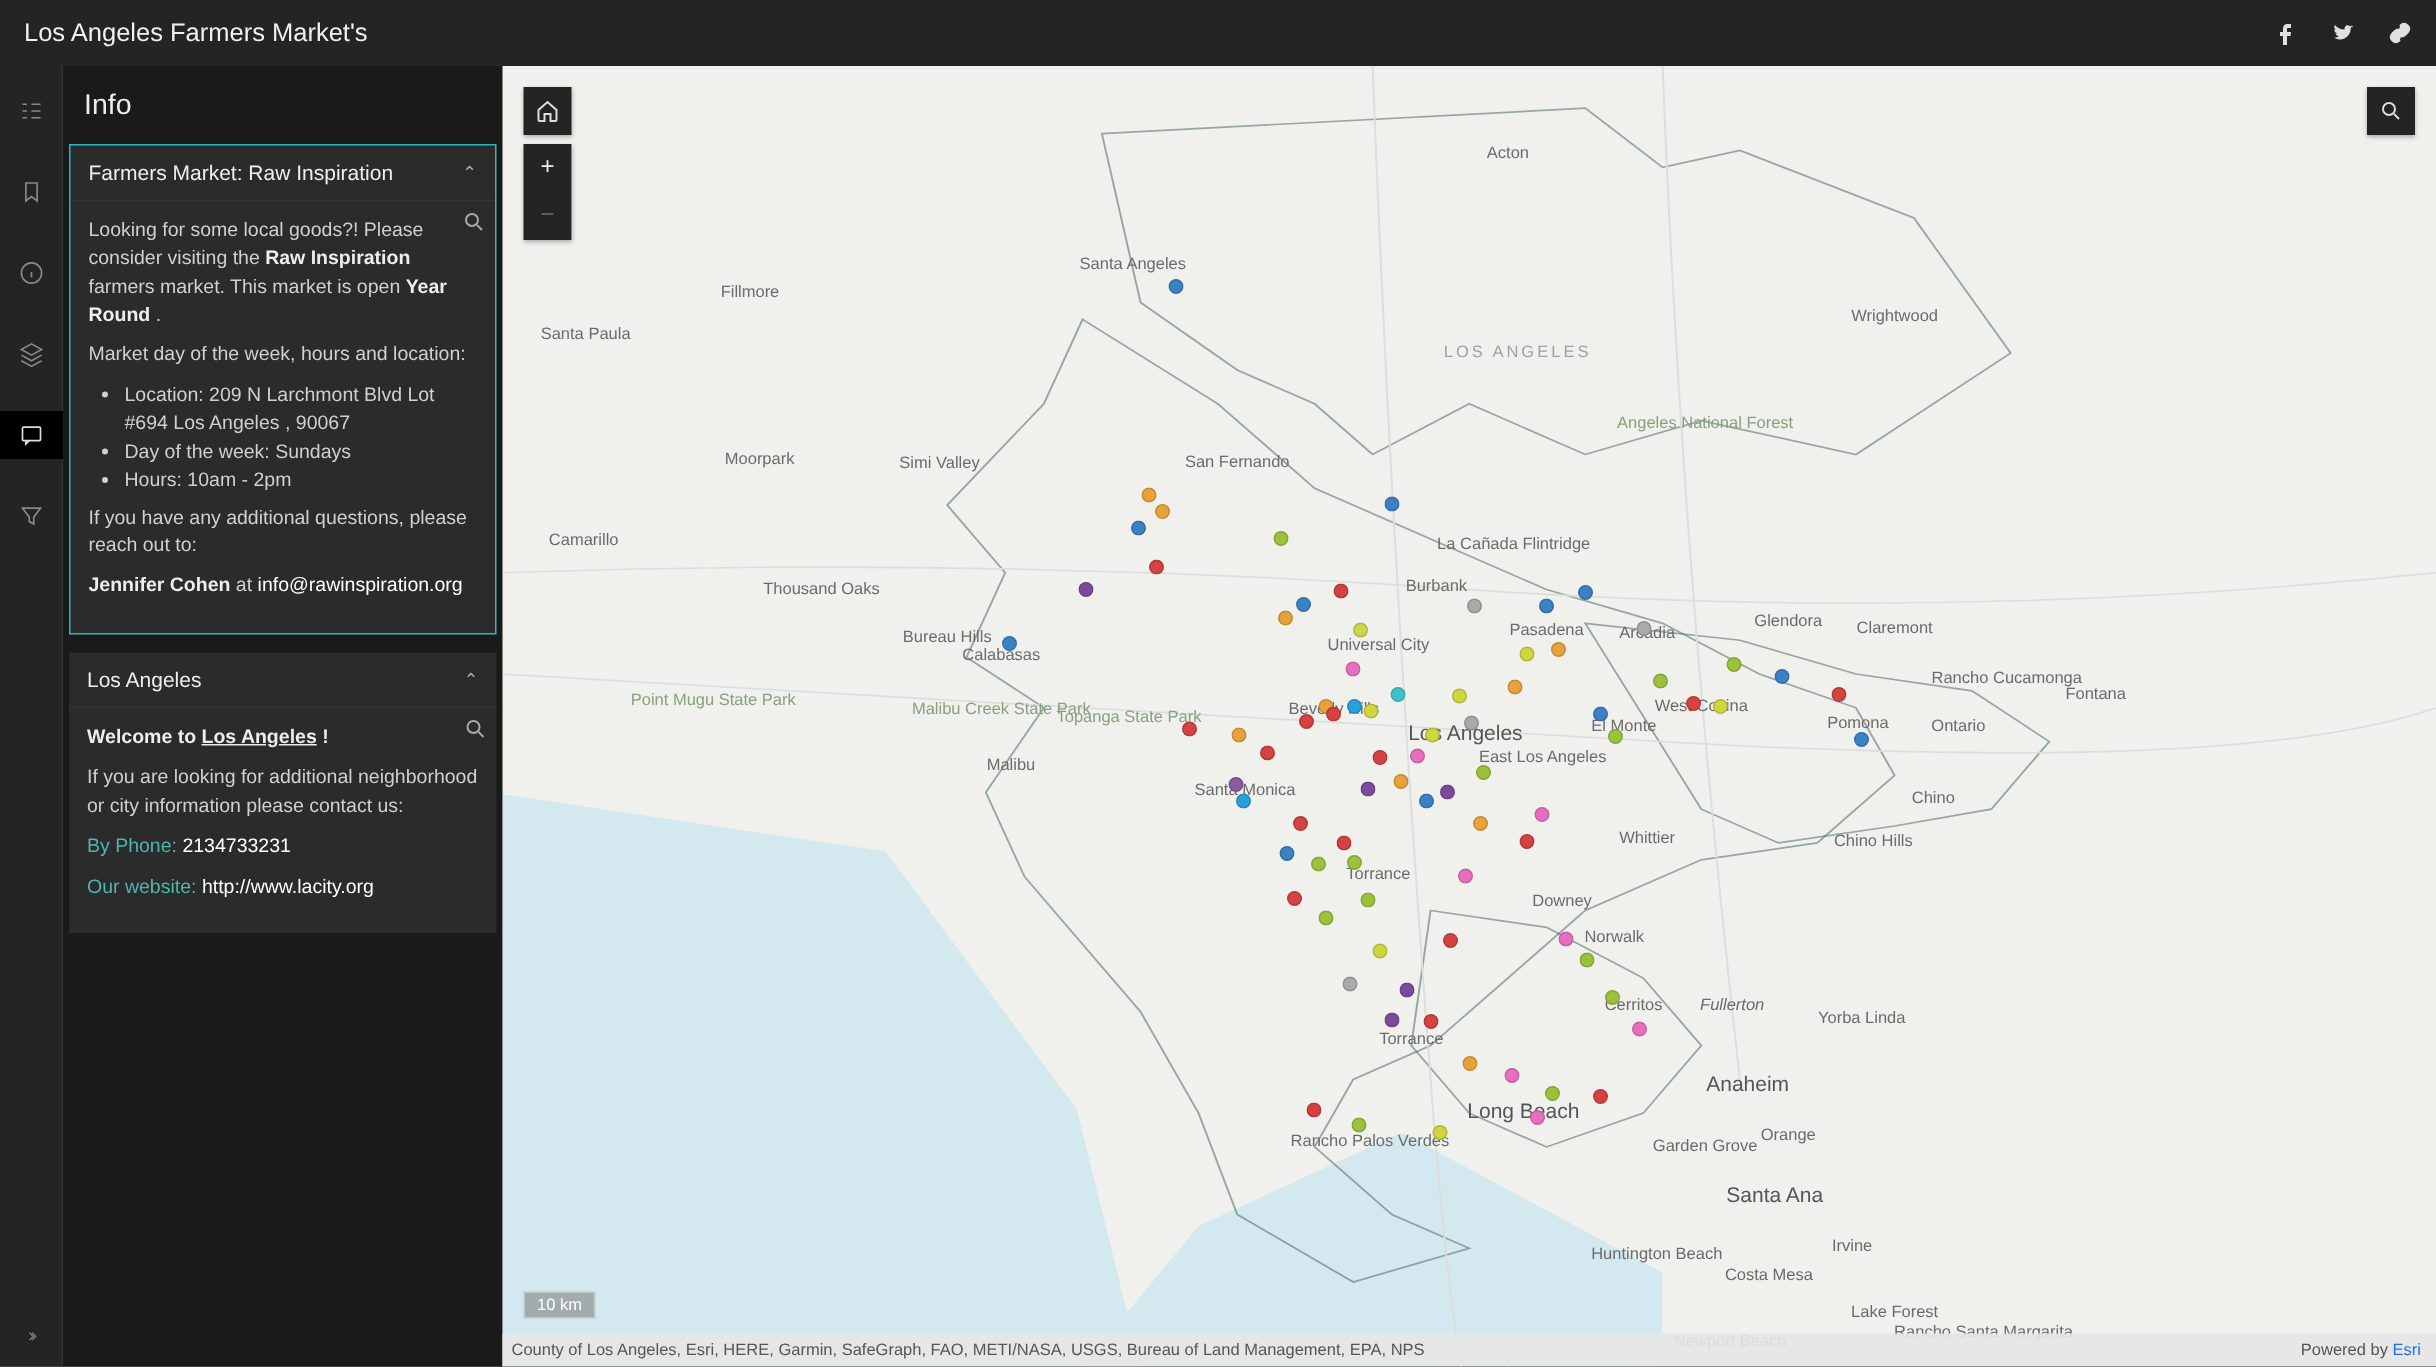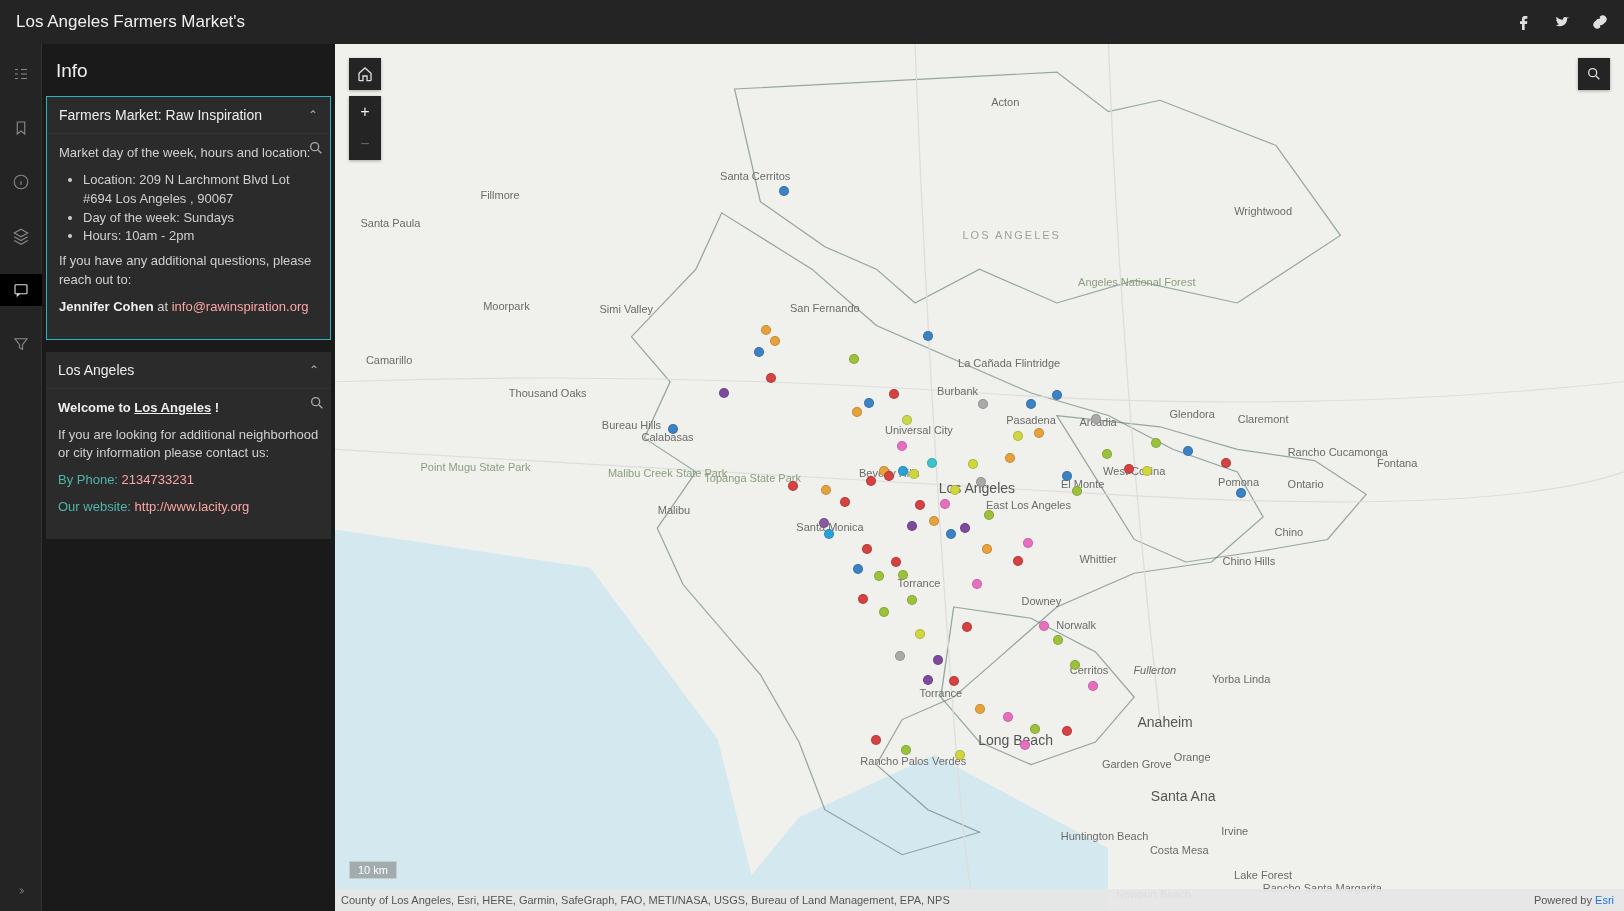--- a/index.html
+++ b/index.html
@@ -30,21 +30,21 @@
   .card-header { display: flex; align-items: center; justify-content: space-between; padding: 10px 12px; border-bottom: 1px solid #333; cursor: pointer;}
   .card-header span { font-size: 14px; color: #eee; }
   .card-header .chev { color:#aaa; font-size:12px;}
   .card-body { padding: 10px 12px 14px 12px; font-size: 13px; line-height: 1.45; color: #d0d0d0; position: relative; }
   .card-body .mag { position: absolute; top: 6px; right: 6px; cursor: pointer; }
   .card-body .mag svg { width: 16px; height:16px; stroke:#aaa; fill:none;}
   .card-body ul { margin: 6px 0 6px 24px; }
   .card-body p { margin-bottom: 8px; }
   .card-body .bold { font-weight: 600; color: #eee; }
   .card-body .link-green { color: #4db6ac; }
-  .card-body .link-blue { color: #fca5a5; }
+  .card-body .link-blue { color: #ffffff; }
   .underline { text-decoration: underline; }
 
   .map-area { flex: 1; position: relative; background: #f0f0ed; }
   .map-canvas { position: absolute; inset: 0; }
   .map-btn { position: absolute; background: #242424; color: #eee; display:flex; align-items:center; justify-content:center; cursor:pointer; box-shadow: 0 1px 3px rgba(0,0,0,.3); }
   .home-btn { top: 14px; left: 14px; width: 32px; height: 32px; }
   .zoom-group { position:absolute; top: 52px; left: 14px; width:32px; display:flex; flex-direction:column; box-shadow: 0 1px 3px rgba(0,0,0,.3);}
   .zoom-group .zbtn { width:32px; height:32px; background:#242424; color:#eee; display:flex; align-items:center; justify-content:center; cursor:pointer; font-size:16px;}
   .zoom-group .zbtn.disabled { color:#666; cursor:default;}
   .search-btn { top: 14px; right: 14px; width: 32px; height: 32px; }
@@ -136,20 +136,23 @@
       <div class="card selected">
         <div class="card-header">
           <span>Farmers Market: Raw Inspiration</span>
           <span class="chev">⌃</span>
         </div>
         <div class="card-body">
           <div class="mag"><svg viewBox="0 0 24 24" stroke-width="2">
                 <circle cx="10" cy="10" r="6"></circle>
                 <path d="M15 15l5 5"></path>
               </svg></div>
+          <p>
+            <span>Looking for some local goods?! Please consider visiting the </span><span class="bold">Raw Inspiration</span><span> farmers market. This market is open </span><span class="bold">Year Round</span><span> .</span>
+          </p>
           <p>Market day of the week, hours and location:</p>
           <ul>
             <li>Location: 209 N Larchmont Blvd Lot #694  Los Angeles , 90067</li>
             <li>Day of the week: Sundays</li>
             <li>Hours: 10am - 2pm</li>
           </ul>
           <p>If you have any additional questions, please reach out to:</p>
           <p>
             <span class="bold">Jennifer Cohen</span><span>  at </span><a href="#" class="link-blue">info@rawinspiration.org</a>
           </p>
@@ -193,21 +196,21 @@
           <path class="boundary" d="M480 500 L540 510 L590 540 L620 580 L590 620 L540 640 L500 620 L470 580 Z"></path>
 
           <path class="road" d="M0 360 Q300 380 600 400 T1000 380"></path>
           <path class="road" d="M0 300 Q250 290 500 310 T1000 300"></path>
           <path class="road" d="M450 0 Q460 300 480 600 T520 770"></path>
           <path class="road" d="M600 0 Q610 300 640 600"></path>
         </svg>
 
       <div class="mlabel big" style="left: 49.8%; top: 51.2%;">Los Angeles</div>
           <div class="mlabel faded" style="left: 52.5%; top: 22%;">LOS ANGELES</div>
-          <div class="mlabel" style="left: 32.6%; top: 15.2%;">Santa Cerritos</div>
+          <div class="mlabel" style="left: 32.6%; top: 15.2%;">Santa Angeles</div>
           <div class="mlabel" style="left: 52%; top: 6.7%;">Acton</div>
           <div class="mlabel" style="left: 72%; top: 19.3%;">Wrightwood</div>
           <div class="mlabel" style="left: 12.8%; top: 17.4%;">Fillmore</div>
           <div class="mlabel" style="left: 4.3%; top: 20.7%;">Santa Paula</div>
           <div class="mlabel" style="left: 13.3%; top: 30.2%;">Moorpark</div>
           <div class="mlabel" style="left: 22.6%; top: 30.6%;">Simi Valley</div>
           <div class="mlabel" style="left: 4.2%; top: 36.5%;">Camarillo</div>
           <div class="mlabel" style="left: 16.5%; top: 40.2%;">Thousand Oaks</div>
           <div class="mlabel" style="left: 23%; top: 44%;">Bureau Hills</div>
           <div class="mlabel" style="left: 25.8%; top: 45.3%;">Calabasas</div>

